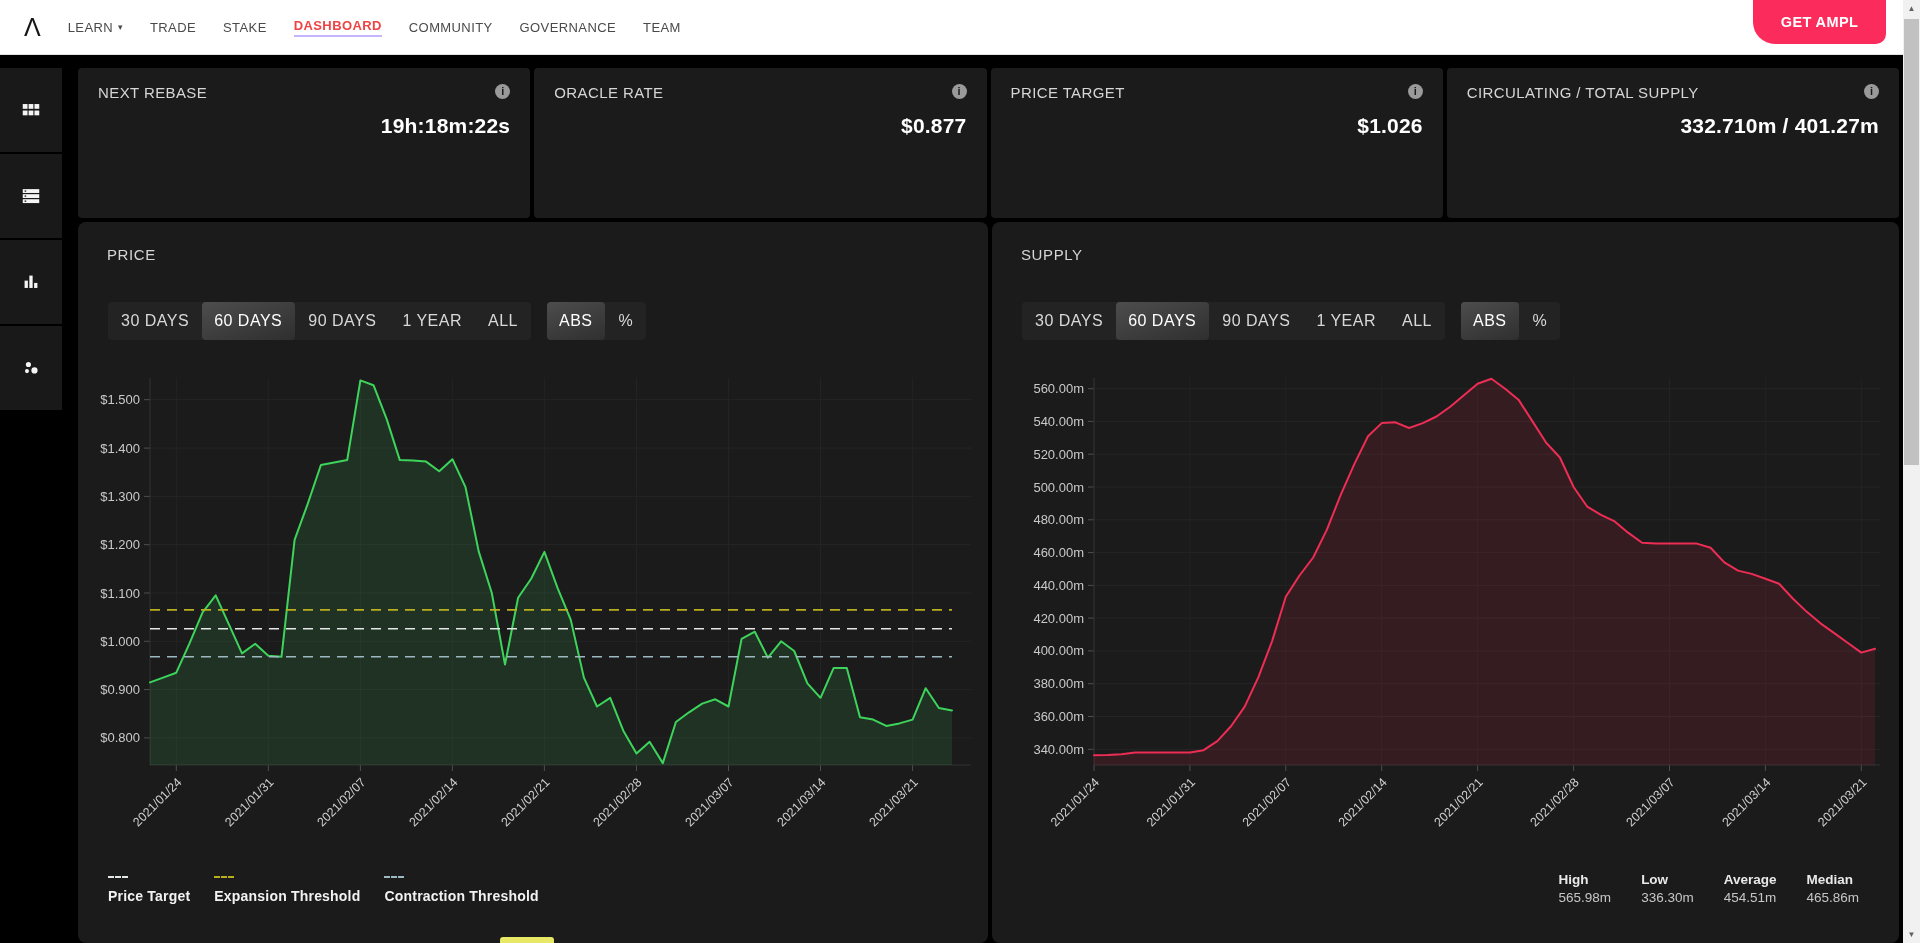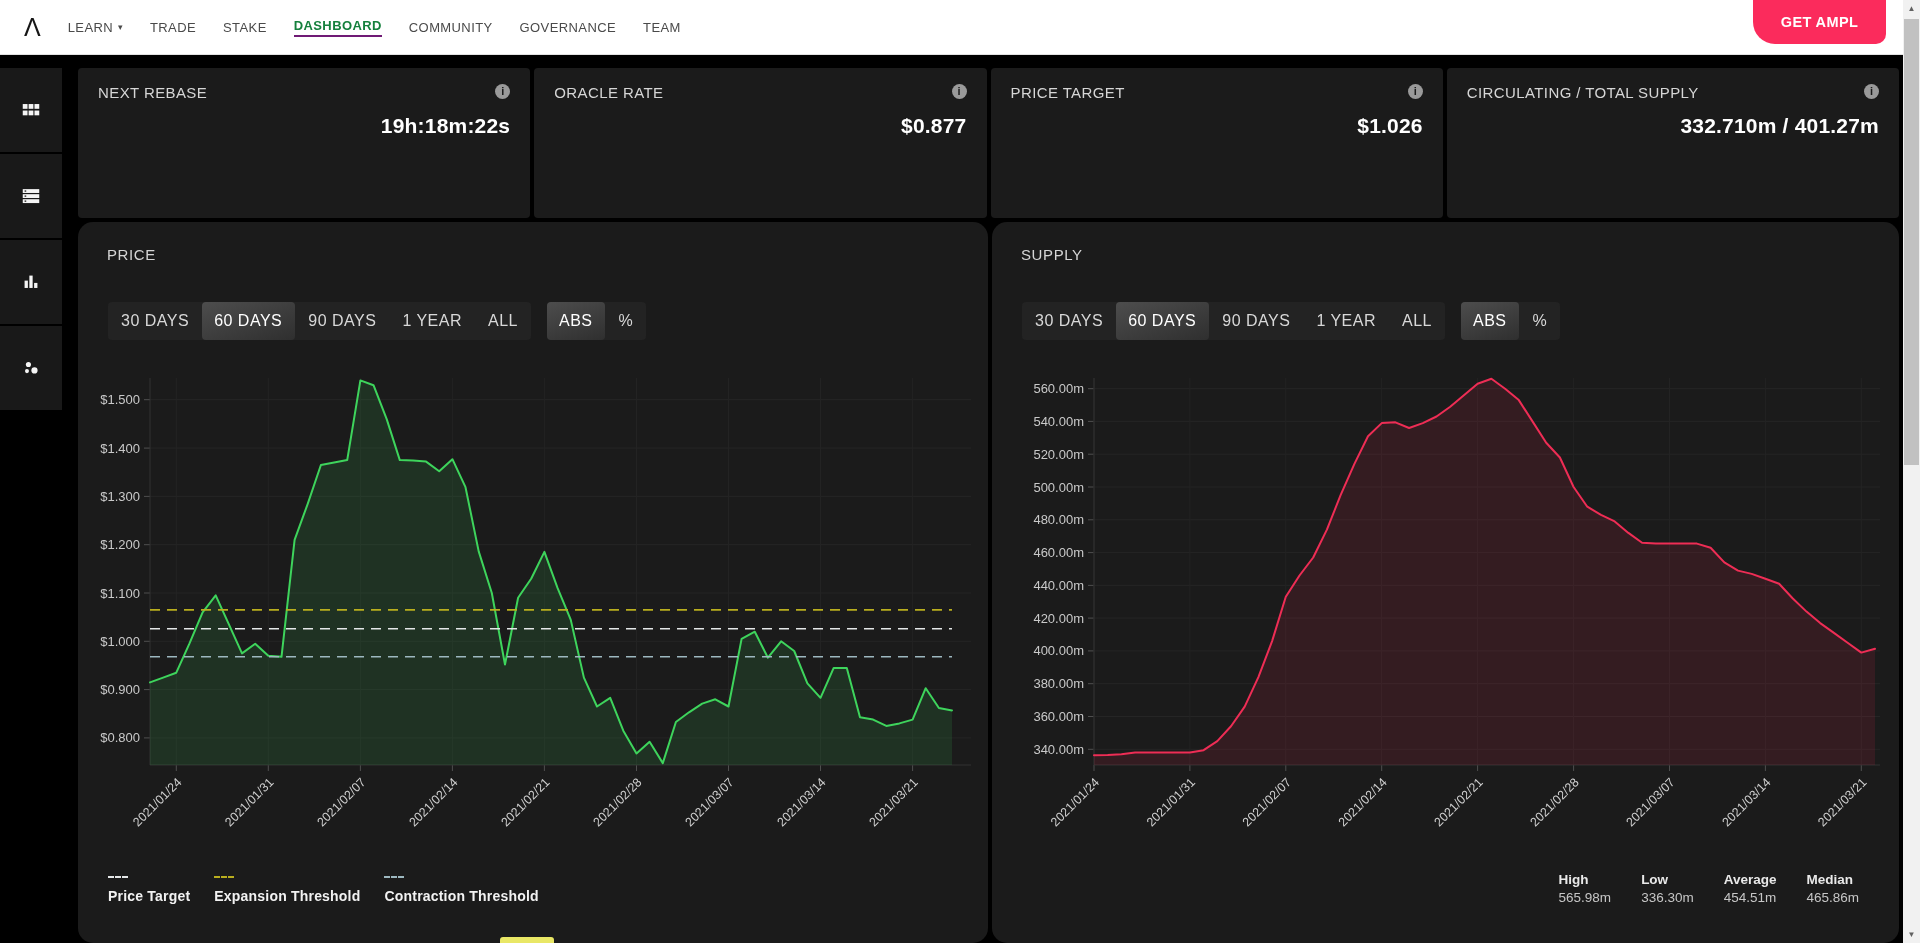--- a/index.html
+++ b/index.html
@@ -5,21 +5,21 @@
   html,body{margin:0;padding:0;}
   body{width:1920px;height:943px;overflow:hidden;background:#000;position:relative;
        font-family:"Liberation Sans",sans-serif;}
 
   
   .nav{position:absolute;top:0;left:0;width:1920px;height:54px;background:#fff;
        border-bottom:1px solid #e2e2e2;display:flex;align-items:center;z-index:6;}
   .logo{margin-left:24px;font-size:25px;color:#161616;font-weight:400;line-height:1;}
   .nav-items{display:flex;margin-left:27px;gap:27px;align-items:center;}
   .nav-item{font-size:13px;color:#4a4a4a;letter-spacing:.4px;cursor:pointer;display:flex;align-items:center;}
-  .nav-item.active{color:#15803d;font-weight:700;border-bottom:2px solid #701a75;padding-bottom:2px;}
+  .nav-item.active{color:#ef4444;font-weight:700;border-bottom:2px solid #c4b5fd;padding-bottom:2px;}
   .caret{font-size:9px;margin-left:5px;color:#4a4a4a;}
   .cta{position:absolute;top:0;right:34px;width:133px;height:44px;background:#fb2b5c;color:#fff;
        font-weight:700;font-size:14.5px;letter-spacing:.4px;border:none;cursor:pointer;
        border-radius:0 0 10px 22px;font-family:inherit;}
 
   
   .sidebar{position:absolute;top:54px;left:0;width:62px;bottom:0;background:#000;}
   .side-cell{width:62px;height:84px;margin-bottom:2px;background:#191919;display:flex;
              align-items:center;justify-content:center;cursor:pointer;}
   .side-cell:first-child{margin-top:14px;}
@@ -30,21 +30,21 @@
   .card{flex:1;background:#1b1b1b;border-radius:4px;padding:16px 20px;box-sizing:border-box;position:relative;}
   .card-head{display:flex;justify-content:space-between;align-items:flex-start;}
   .card-title{font-size:15px;color:#d6d6d6;letter-spacing:.4px;}
   .info-icon{width:15px;height:15px;border-radius:50%;background:#9a9a9a;color:#1b1b1b;
              font-size:11px;font-weight:700;display:flex;align-items:center;justify-content:center;
              cursor:pointer;line-height:1;}
   .card-value{position:absolute;right:20px;top:46px;font-size:21px;font-weight:700;color:#fff;letter-spacing:.2px;}
 
   
   .panels-row{position:absolute;left:78px;top:222px;width:1821px;height:721px;display:flex;gap:4px;}
-  .panel{background:#1b1b1b;border-radius:15px;position:relative;overflow:hidden;}
+  .panel{background:#1b1b1b;border-radius:8px;position:relative;overflow:hidden;}
   .panel.price{width:910px;flex:none;}
   .panel.supply{width:907px;flex:none;}
   .panel-title{position:absolute;left:29px;top:24px;font-size:15px;color:#d6d6d6;letter-spacing:.6px;}
   .controls{position:absolute;left:30px;top:80px;display:flex;gap:16px;}
   .btn-group{display:flex;background:#232323;border-radius:4px;}
   .btn{padding:10px 13px;font-size:16px;color:#d8d8d8;letter-spacing:.5px;background:transparent;
        border:none;border-radius:4px;cursor:pointer;font-family:inherit;white-space:nowrap;}
   .btn.selected{background:linear-gradient(160deg,#4d4d4d,#2f2f2f);color:#fff;padding-left:12px;}
   .chart-svg{position:absolute;left:0;top:0;}
   .axis-label{fill:#c9c9c9;font-size:13px;font-family:"Liberation Sans",sans-serif;}

